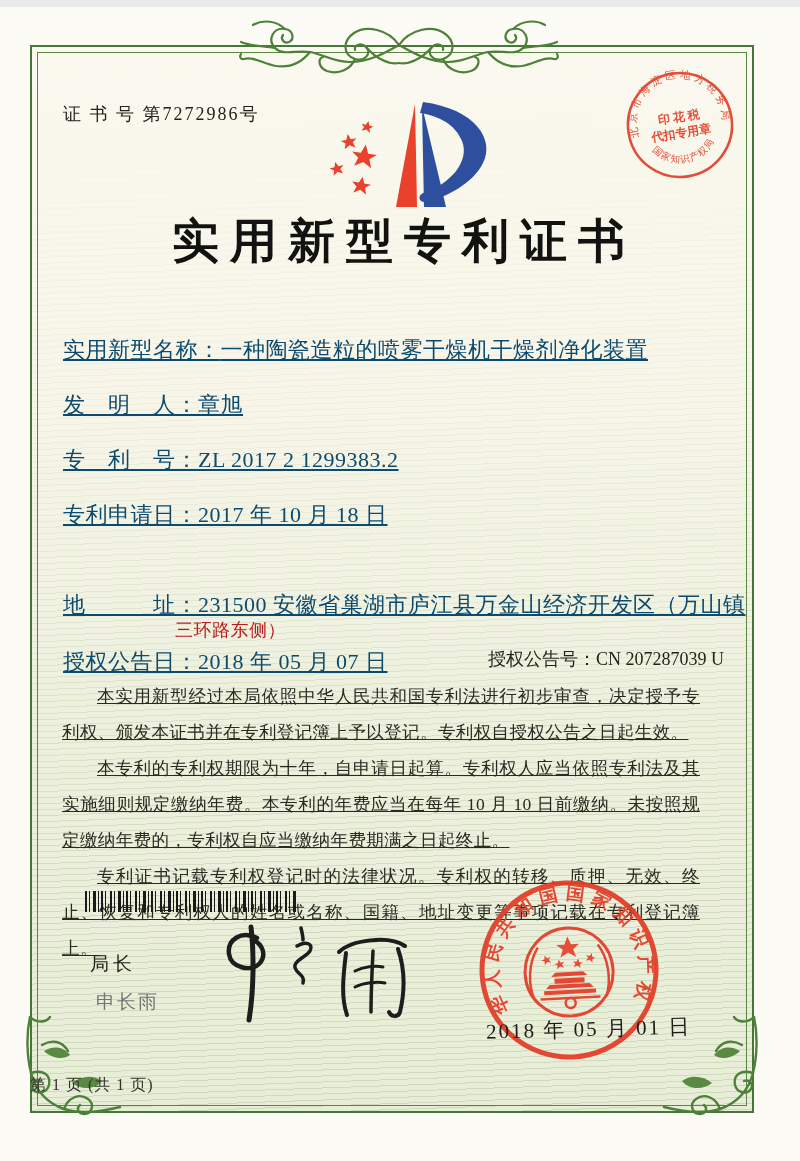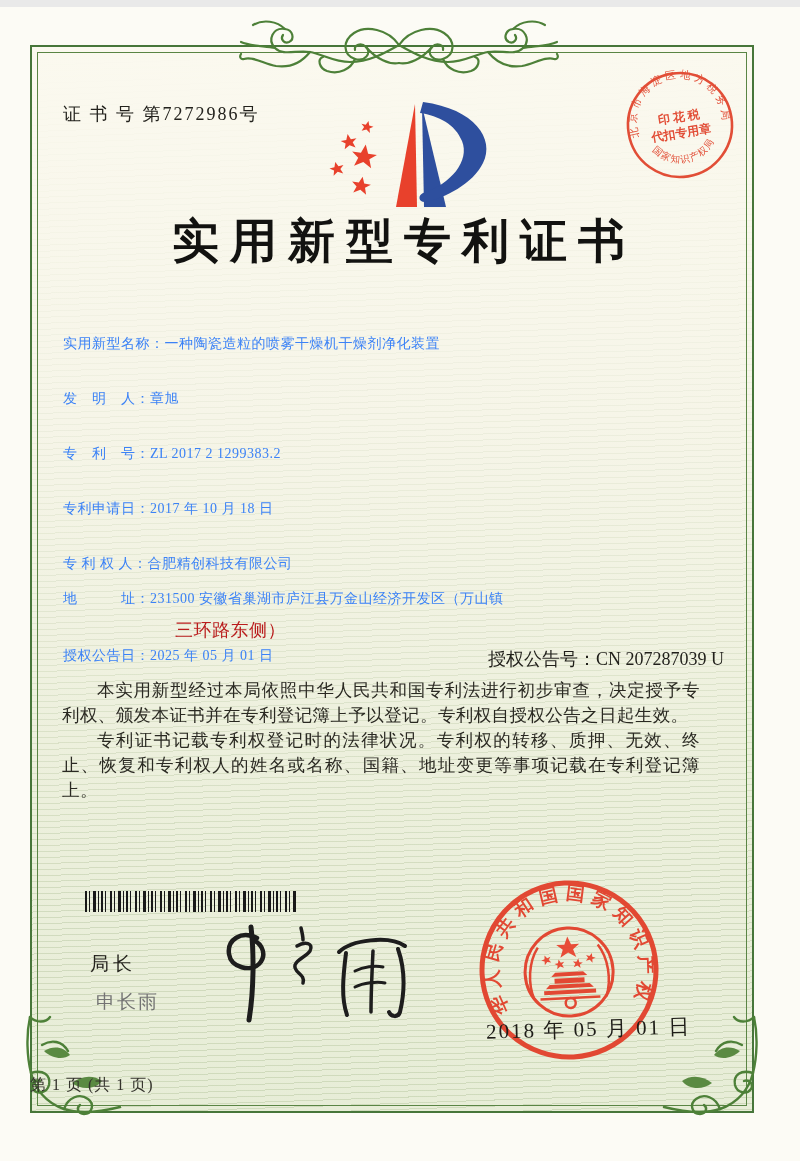--- a/index.html
+++ b/index.html
@@ -33,26 +33,26 @@
   .orn{position:absolute;}
   .cert-no{
     position:absolute;left:63px;top:95px;font-size:18px;letter-spacing:2px;color:#23221d;
   }
   .logo{position:absolute;left:323px;top:90px;width:172px;height:118px;}
   .tax-stamp{position:absolute;left:618px;top:56px;width:124px;height:124px;opacity:.92;}
   .title{
     position:absolute;left:0;top:203px;width:100%;text-align:center;
     font-size:47px;font-weight:bold;letter-spacing:11px;padding-left:8px;box-sizing:border-box;color:#121210;
   }
-  .field-row{position:absolute;left:63px;font-size:14px;white-space:nowrap;color:#3b82f6;letter-spacing:.5px;}
+  .field-row{position:absolute;left:63px;font-size:22px;white-space:nowrap;color:#0c4a6e;letter-spacing:.5px;text-decoration:underline;}
   .addr-line2{position:absolute;left:175px;font-size:18px;color:#b91c1c;letter-spacing:.5px;}
   .grant-right{position:absolute;left:488px;font-size:18px;white-space:nowrap;color:#201f1a;}
   .paras{
     position:absolute;left:62px;top:671px;width:638px;
-    font-size:17.5px;line-height:25px;text-align:justify;color:#2a2922;letter-spacing:.4px;
+    font-size:17.5px;line-height:36px;text-align:justify;color:#2a2922;letter-spacing:.4px;text-decoration:underline;
   }
   .paras p{margin:0;text-indent:2em;}
   .barcode{
     position:absolute;left:85px;top:884px;width:211px;height:21px;
     background:repeating-linear-gradient(90deg,
       #191919 0px,#191919 2px,transparent 2px,transparent 4px,
       #191919 4px,#191919 5px,transparent 5px,transparent 8px,
       #191919 8px,#191919 11px,transparent 11px,transparent 13px,
       #191919 13px,#191919 14px,transparent 14px,transparent 16px,
       #191919 16px,#191919 18px,transparent 18px,transparent 20px,
@@ -164,33 +164,31 @@
   </div>
   <div class="field-row" style="top:383px;">
     <span>发　明　人：</span><span>章旭</span>
   </div>
   <div class="field-row" style="top:438px;">
     <span>专　利　号：</span><span>ZL 2017 2 1299383.2</span>
   </div>
   <div class="field-row" style="top:493px;">
     <span>专利申请日：</span><span>2017 年 10 月 18 日</span>
   </div>
-  <div class="field-row" style="top:548px;">
-    <span>专 利 权 人：</span><span>合肥精创科技有限公司</span>
-  </div>
   <div class="field-row" style="top:583px;">
     <span>地　　　址：</span><span>231500 安徽省巢湖市庐江县万金山经济开发区（万山镇</span>
   </div>
   <div class="addr-line2" style="top:611px;">三环路东侧）</div>
 
-  <div class="field-row" style="top:640px;">授权公告日：2025 年 05 月 01 日</div>
+  <div class="field-row" style="top:640px;">授权公告日：2018 年 05 月 07 日</div>
   <div class="grant-right" style="top:640px;">授权公告号：CN 207287039 U</div>
 
   <div class="paras">
     <p>本实用新型经过本局依照中华人民共和国专利法进行初步审查，决定授予专利权、颁发本证书并在专利登记簿上予以登记。专利权自授权公告之日起生效。</p>
+    <p>本专利的专利权期限为十年，自申请日起算。专利权人应当依照专利法及其实施细则规定缴纳年费。本专利的年费应当在每年 10 月 10 日前缴纳。未按照规定缴纳年费的，专利权自应当缴纳年费期满之日起终止。</p>
     <p>专利证书记载专利权登记时的法律状况。专利权的转移、质押、无效、终止、恢复和专利权人的姓名或名称、国籍、地址变更等事项记载在专利登记簿上。</p>
   </div>
 
   <div class="barcode"></div>
 
   <div class="officer-title">局长</div>
   <div class="officer-name">申长雨</div>
 
   <svg class="signature" viewBox="0 0 228 102">
     <g stroke="#1d1d1d" fill="none" stroke-linecap="round">

